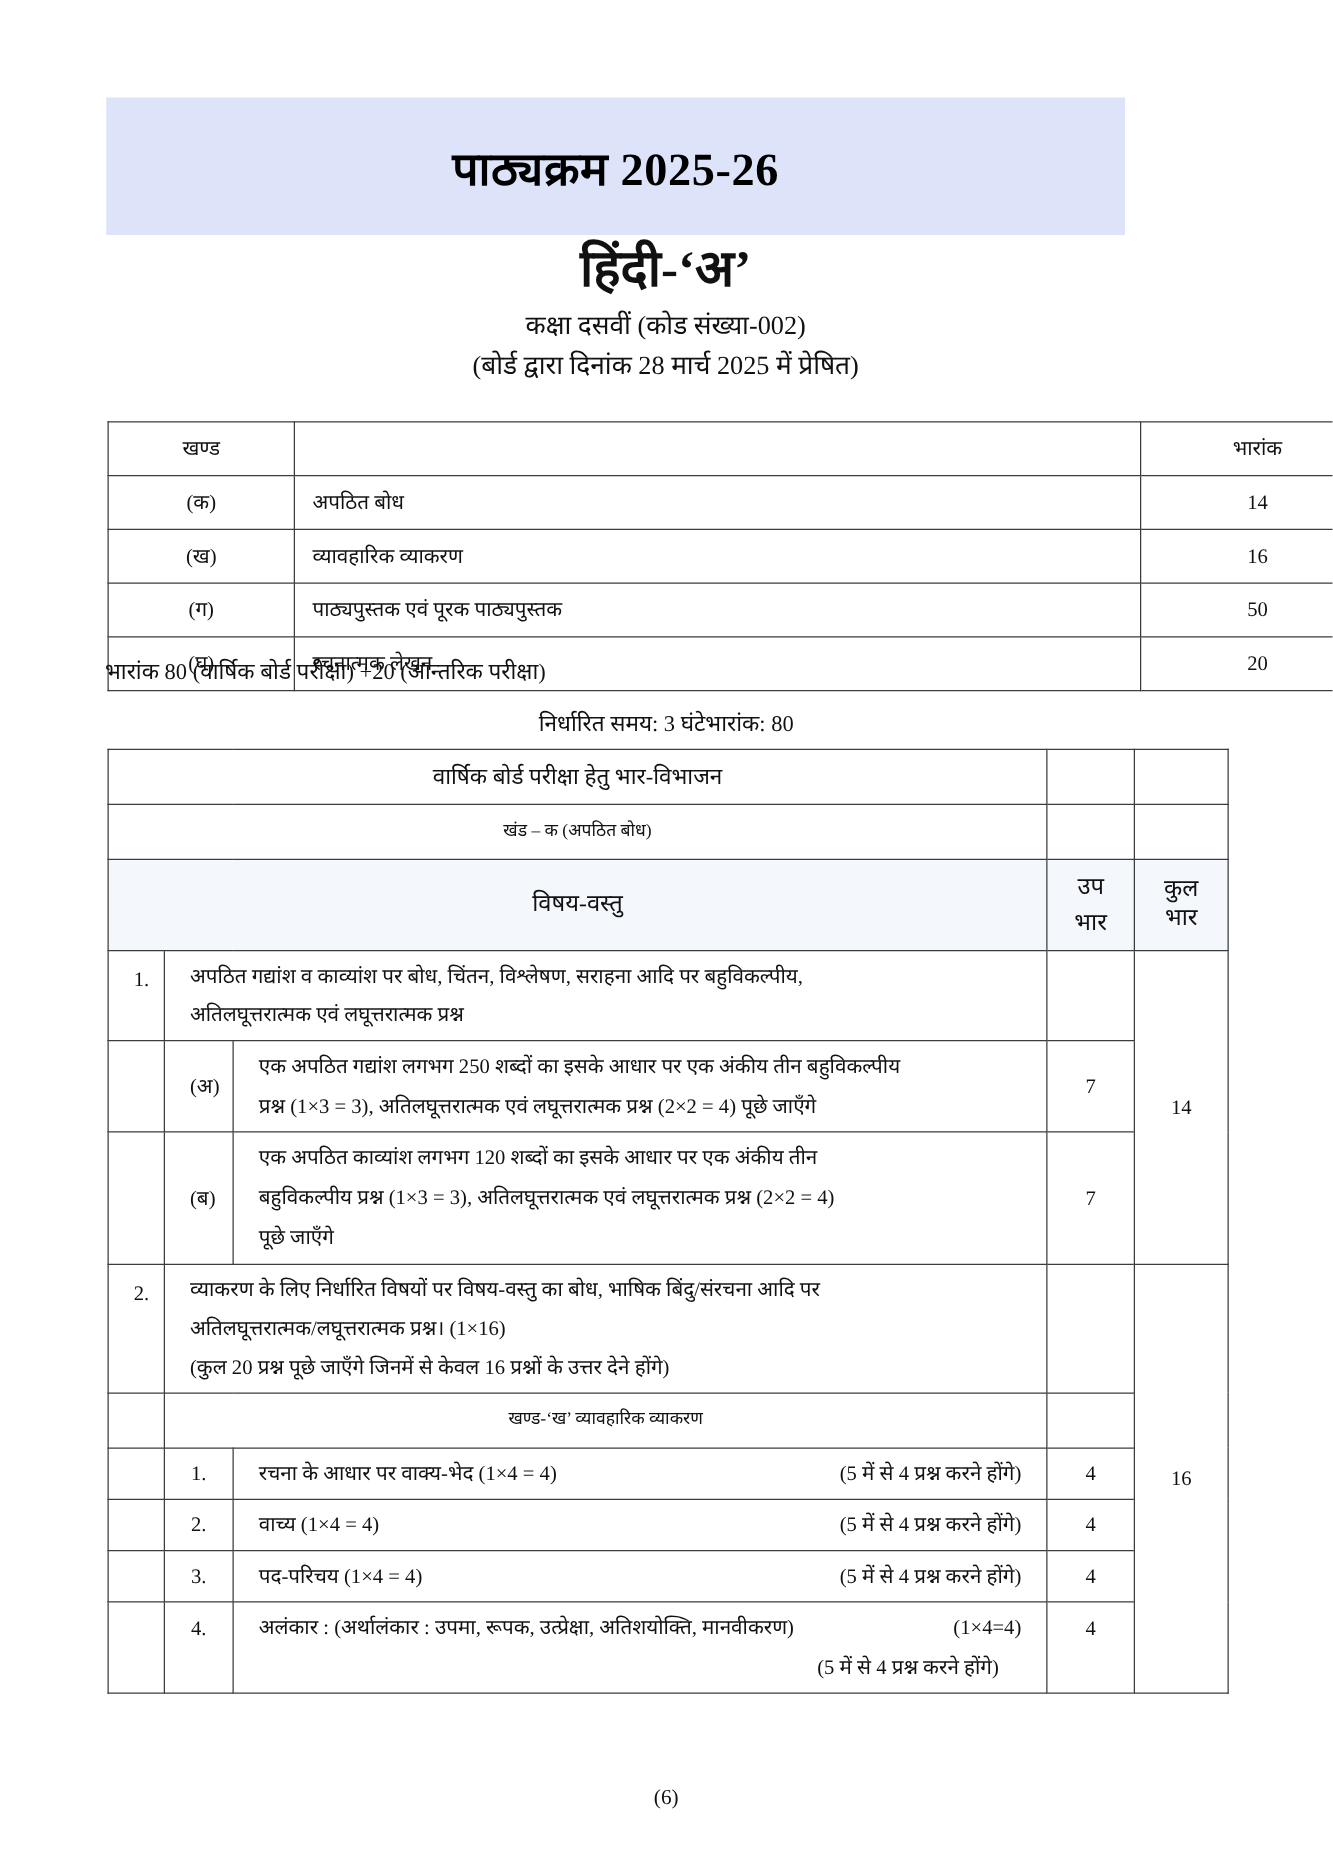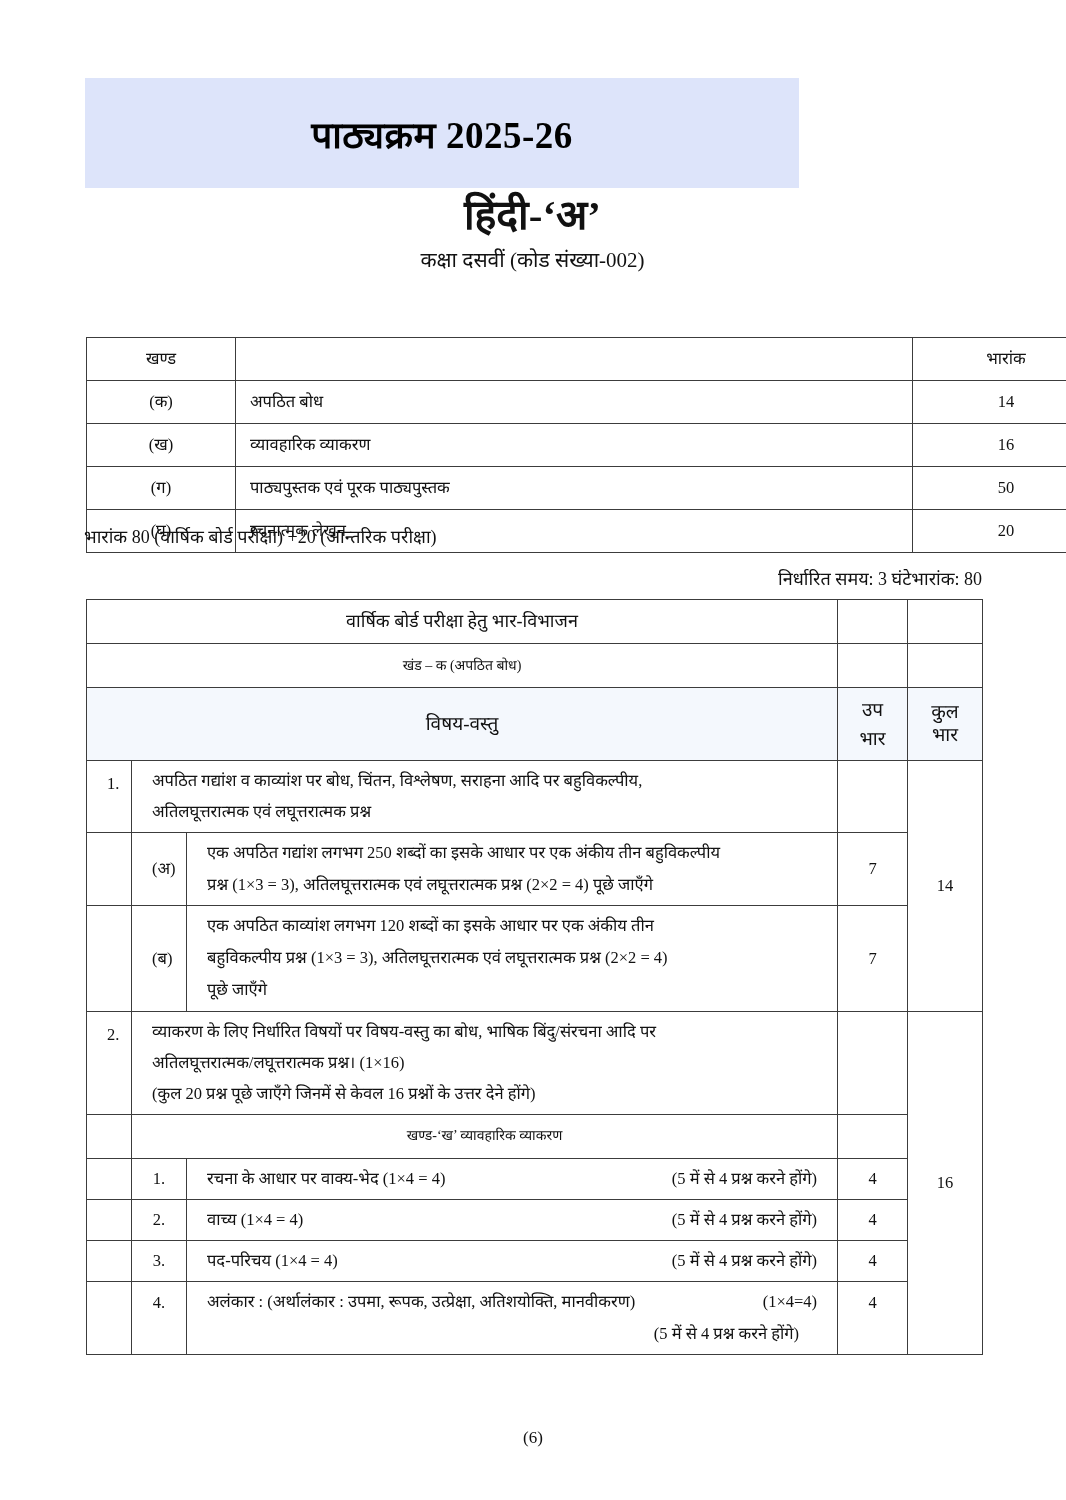--- a/index.html
+++ b/index.html
@@ -20,21 +20,21 @@
     position: absolute;
     inset: 0;
     background: #ffffff;
   }
 
   
   .title-band {
     position: absolute;
     left: 85px;
     top: 78px;
-    width: 714px;
+    width: 815px;
     height: 110px;
     background: #dde4fa;
     display: flex;
     align-items: center;
     justify-content: center;
     text-align: center;
   }
   .title-band .doc-title {
     font-size: 37px;
     font-weight: bold;
@@ -102,21 +102,21 @@
     left: 84px;
     top: 524px;
     font-size: 18px;
   }
   .note-time-row {
     position: absolute;
     left: 84px;
     top: 566px;
     width: 898px;
     display: flex;
-    justify-content: flex-end;
+    justify-content: center;
     font-size: 18px;
   }
 
   
   .table-weight {
     position: absolute;
     left: 86px;
     top: 599px;
     width: 896px;
   }
@@ -193,20 +193,21 @@
 
 <div class="page">
 
   <div class="title-band">
     <div class="doc-title">पाठ्यक्रम 2025-26</div>
   </div>
 
   <div class="subject-block">
     <div class="subject-name">हिंदी-‘अ’</div>
     <div class="class-line">कक्षा दसवीं (कोड संख्या-002)</div>
+    <div class="board-line">(बोर्ड द्वारा दिनांक 28 मार्च 2025 में प्रेषित)</div>
   </div>
 
   <table class="table-khand">
     <tbody>
       <tr>
         <td class="c-khand">खण्ड</td>
         <td class="c-topic"></td>
         <td class="c-marks">भारांक</td>
       </tr>
       <tr>

